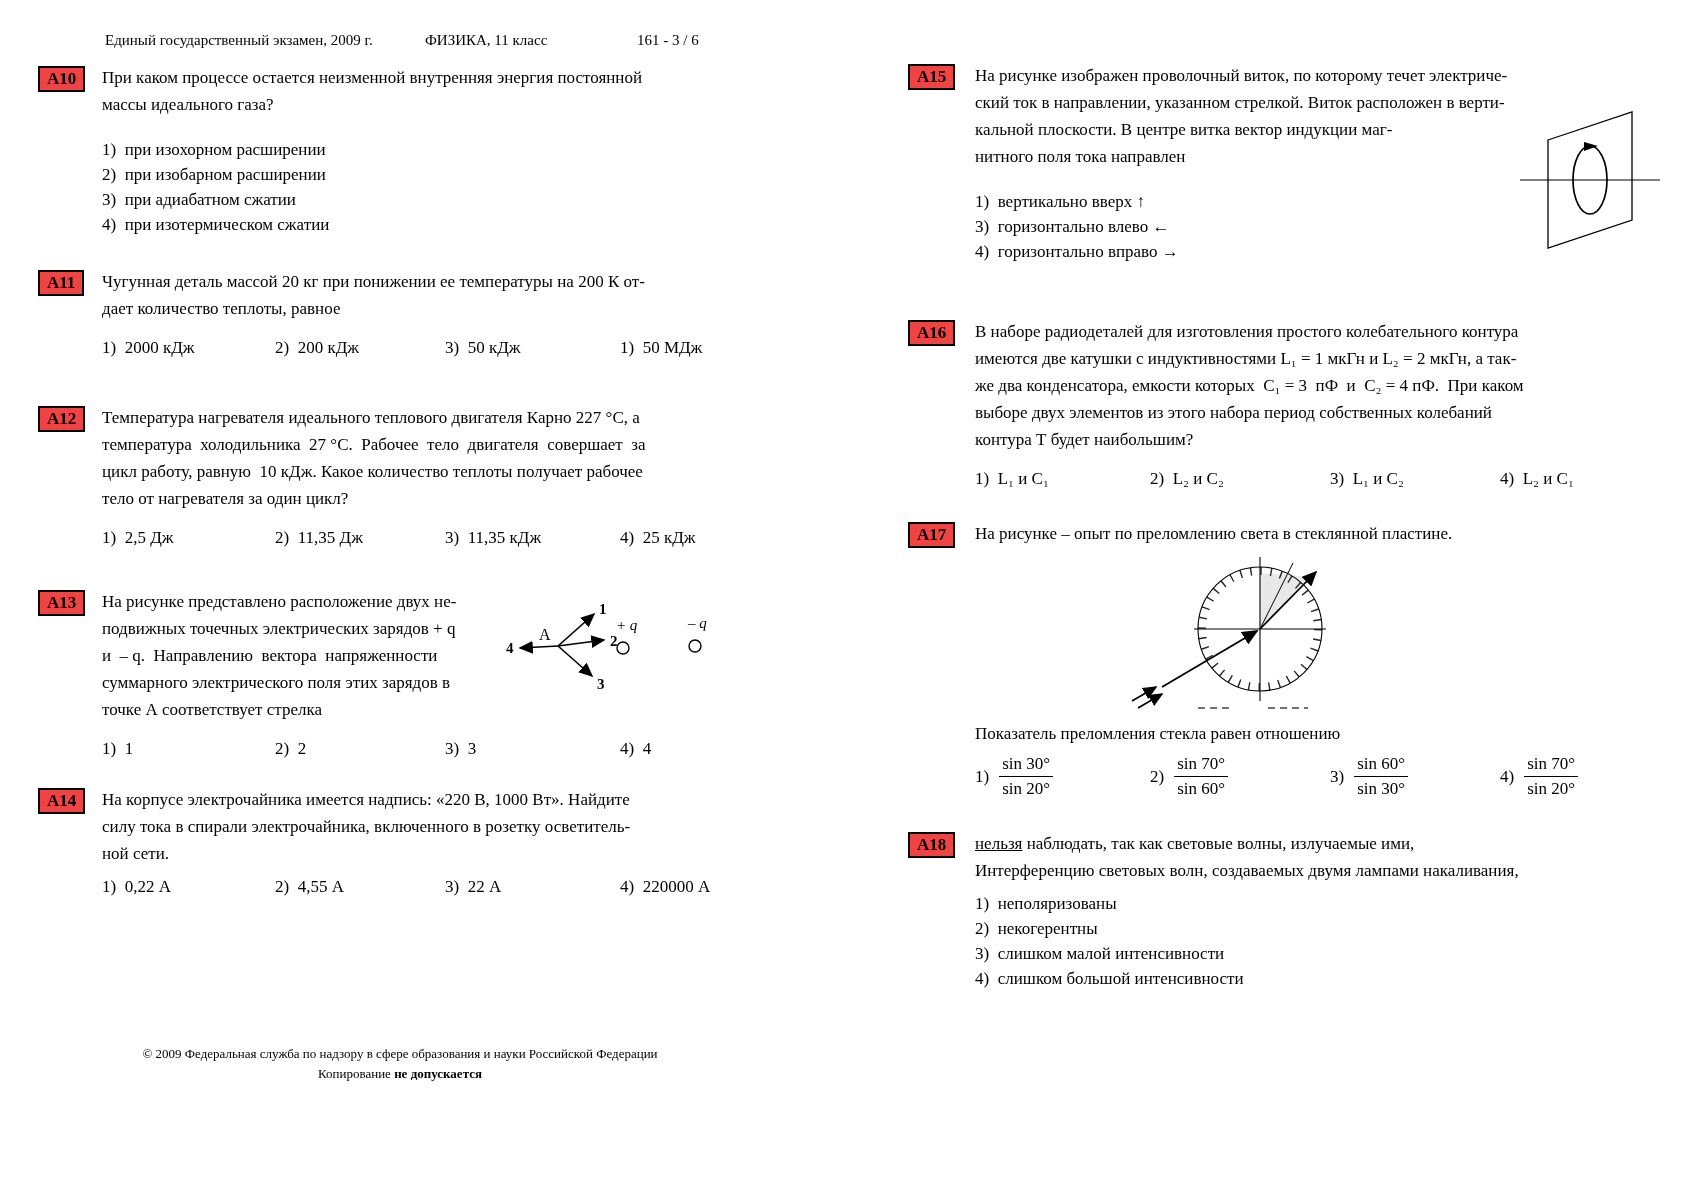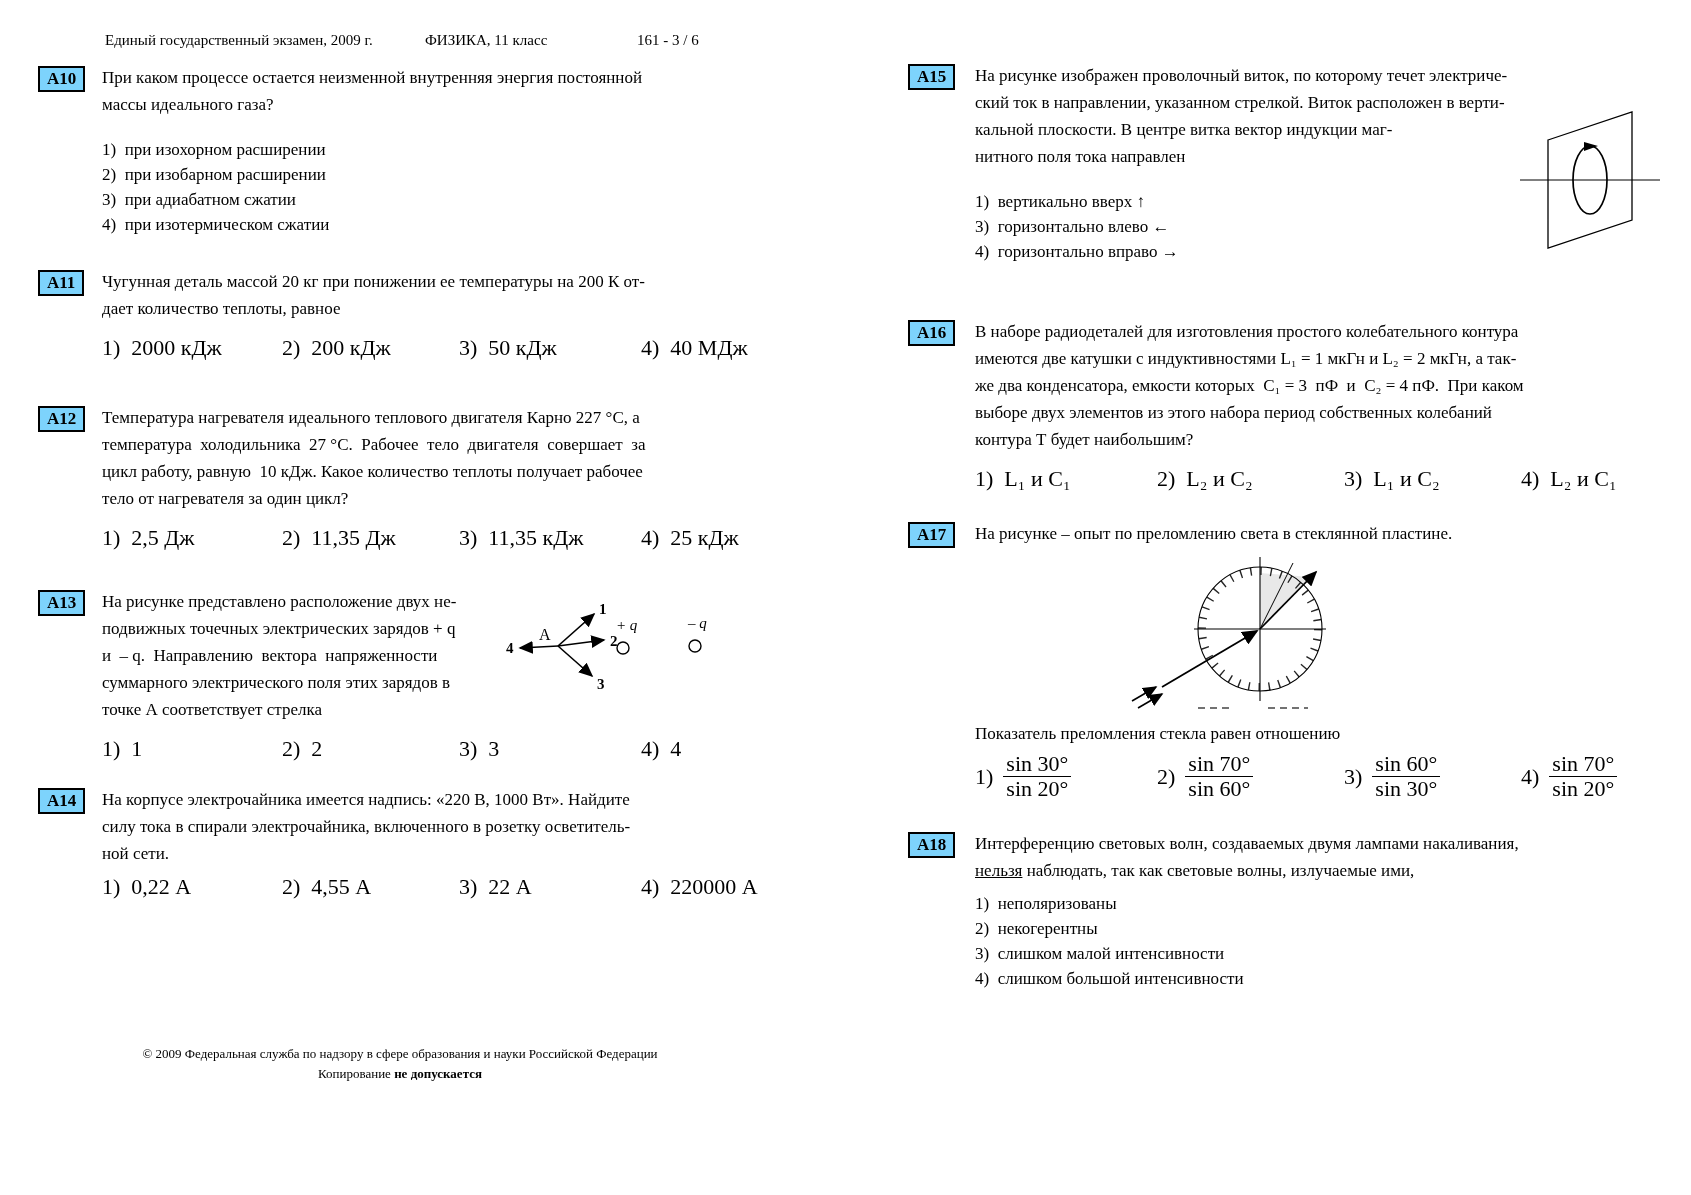--- a/index.html
+++ b/index.html
@@ -12,28 +12,28 @@
   .header { position:absolute; top:32px; left:105px; font-size:15px; }
   .header span { position:absolute; white-space:pre; }
   .h-exam { left:0; }
   .h-subj { left:320px; }
   .h-page { left:532px; }
 
   .q { position:absolute; }
   .qlabel {
     position:absolute; left:0; top:2px;
     border:2px solid #000; font-weight:bold; font-size:17px;
-    padding:1px 7px; line-height:20px; background:#7dd3fc;
+    padding:1px 7px; line-height:20px; background:#ef4444;
   }
   .qbody { margin-left:64px; font-size:17px; position:relative; }
   .col-r .qbody { margin-left:67px; }
   .line { line-height:27px; white-space:pre; }
   .opts-v { margin-top:19px; }
   .opts-v .opt { line-height:25px; white-space:pre; }
-  .opts-h { display:grid; margin-top:13px; font-size:22px;gap:7px; }
+  .opts-h { display:grid; margin-top:13px; font-size:17px; }
   .opts-h .opt { white-space:pre; line-height:25px; }
   .cols-left  { grid-template-columns:173px 170px 175px 1fr; }
   .cols-right { grid-template-columns:175px 180px 170px 1fr; }
 
   .figure-abs { position:absolute; }
   .figure-flow { margin:4px 0 2px 135px; }
 
   .underline { text-decoration:underline; }
 
   .frac { display:inline-block; text-align:center; vertical-align:middle; margin-left:10px; }
@@ -73,21 +73,21 @@
 
 <section class="q col-l" style="left:38px;top:268px;width:745px">
   <span class="qlabel">А11</span>
   <div class="qbody">
     <div class="line">Чугунная деталь массой 20 кг при понижении ее температуры на 200 К от-</div>
     <div class="line">дает количество теплоты, равное</div>
     <div class="opts-h cols-left">
       <span class="opt">1)  2000 кДж</span>
       <span class="opt">2)  200 кДж</span>
       <span class="opt">3)  50 кДж</span>
-      <span class="opt">4)  40 МДж</span>
+      <span class="opt">1)  50 МДж</span>
     </div>
   </div>
 </section>
 
 <section class="q col-l" style="left:38px;top:404px;width:745px">
   <span class="qlabel">А12</span>
   <div class="qbody">
     <div class="line">Температура нагревателя идеального теплового двигателя Карно 227 °С, а</div>
     <div class="line">температура  холодильника  27 °С.  Рабочее  тело  двигателя  совершает  за</div>
     <div class="line">цикл работу, равную  10 кДж. Какое количество теплоты получает рабочее</div>
@@ -250,22 +250,22 @@
           <span class="den">sin 20°</span>
         </span>
       </span>
     </div>
   </div>
 </section>
 
 <section class="q col-r" style="left:908px;top:830px;width:760px">
   <span class="qlabel">А18</span>
   <div class="qbody">
+    <div class="line"><span class="underline">нельзя</span><span> наблюдать, так как световые волны, излучаемые ими,</span></div>
     <div class="line">Интерференцию световых волн, создаваемых двумя лампами накаливания,</div>
-    <div class="line"><span class="underline">нельзя</span><span> наблюдать, так как световые волны, излучаемые ими,</span></div>
     <div class="opts-v" style="margin-top:7px">
       <div class="opt">1)  неполяризованы</div>
       <div class="opt">2)  некогерентны</div>
       <div class="opt">3)  слишком малой интенсивности</div>
       <div class="opt">4)  слишком большой интенсивности</div>
     </div>
   </div>
 </section>
 
 <div class="footer">

